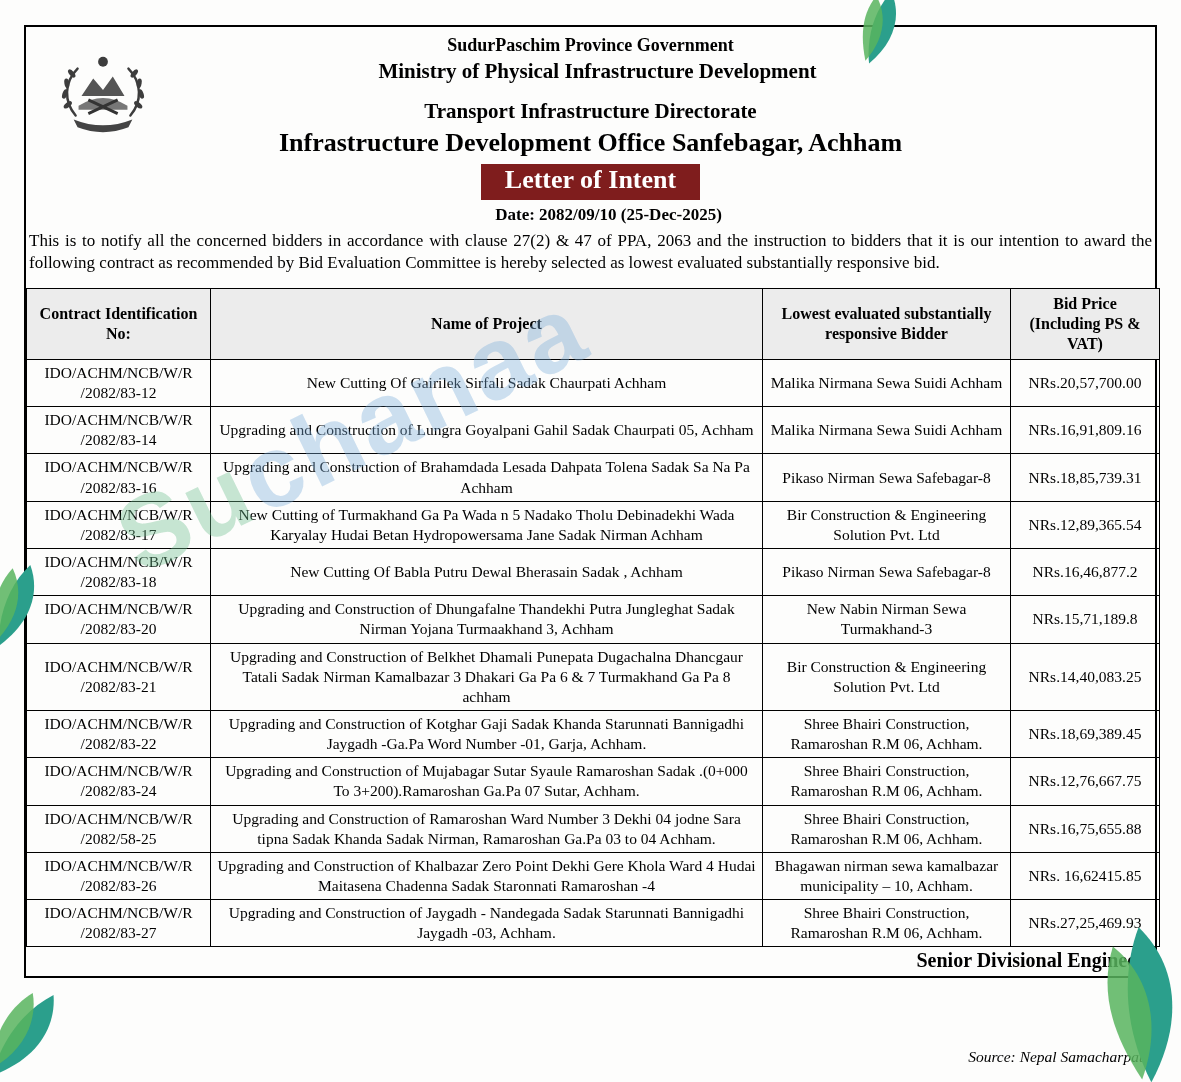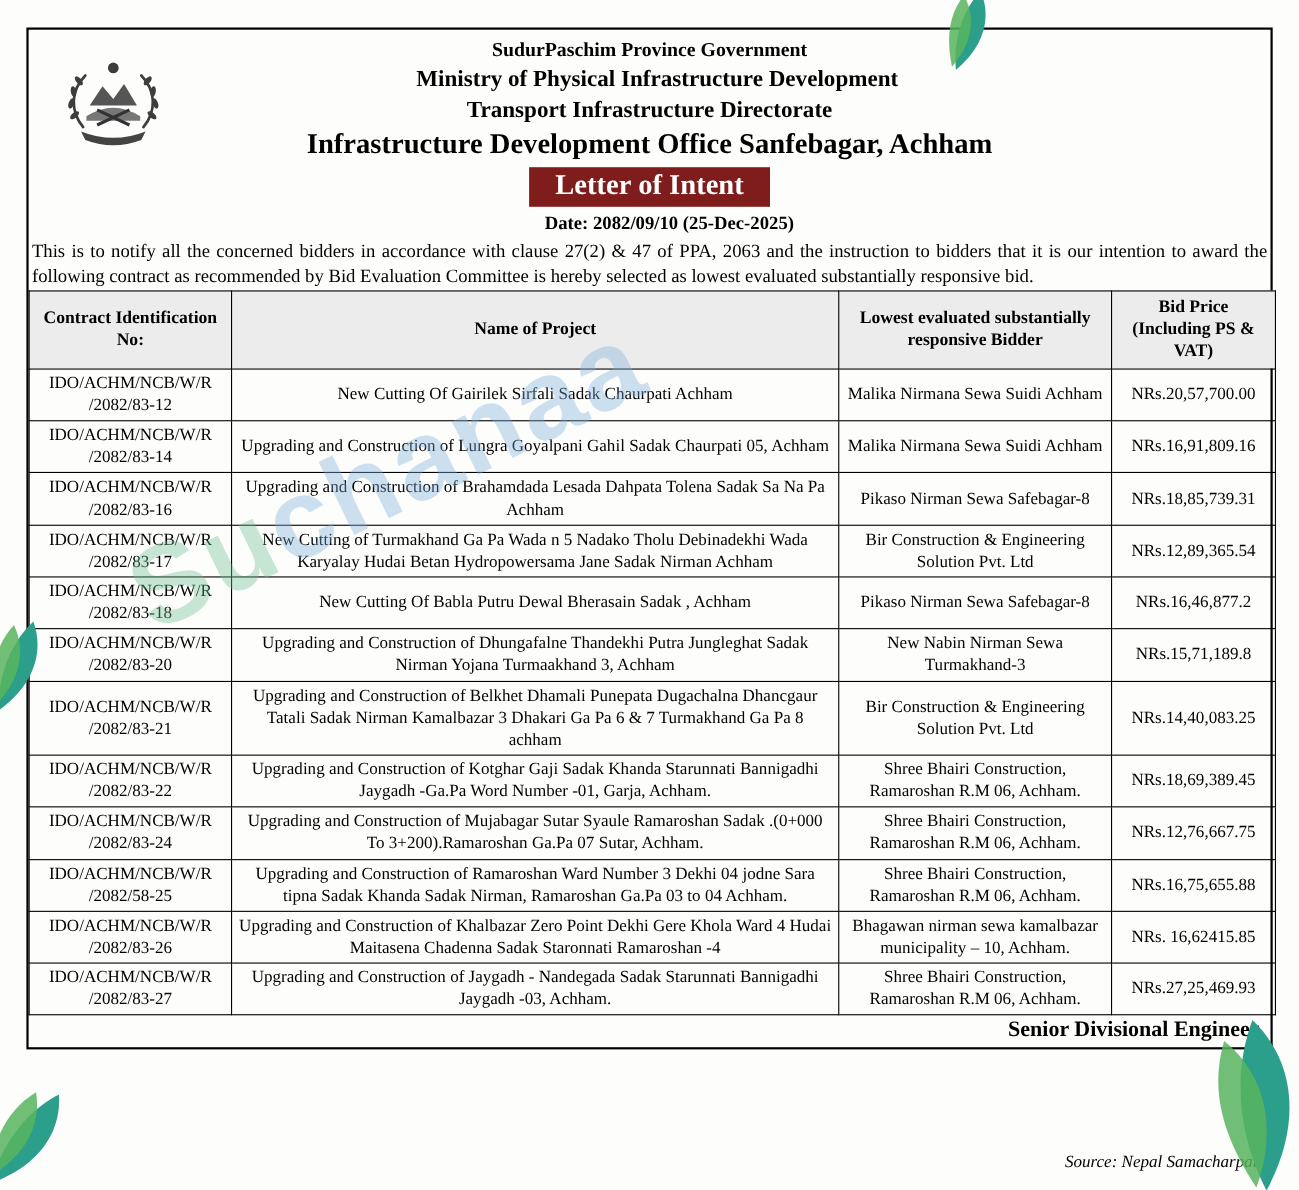--- a/index.html
+++ b/index.html
@@ -14,32 +14,32 @@
     position: absolute; left: 24px; top: 25px; width: 1133px;
     border: 2px solid #000; z-index: 1; background: transparent;
   }
 
   .doc-header { text-align: center; padding-top: 8px; position: relative; }
   .emblem { position: absolute; left: 28px; top: 24px; width: 98px; height: 88px; }
   .emblem svg { width: 100%; height: 100%; display: block; }
 
   .gov-line        { font-size: 18px; font-weight: bold; }
   .ministry-line   { font-size: 21px; font-weight: bold; margin-top: 3px; padding-left: 14px; }
-  .directorate-line{ font-size: 21px; font-weight: bold; margin-top: 3px; }
+  .directorate-line{ font-size: 21px; font-weight: bold; margin-top: 15px; }
   .office-line     { font-size: 26px; font-weight: bold; margin-top: 4px; }
   .banner-wrap     { margin-top: 6px; }
   .banner {
     display: inline-block; background: #7f1d1d; color: #fff;
     font-size: 26px; font-weight: bold; padding: 1px 24px 5px;
   }
   .date-line { font-size: 17px; font-weight: bold; margin-top: 5px; padding-left: 36px; }
 
   .notice {
     font-size: 17px; line-height: 1.32; text-align: justify;
-    margin: 0; padding: 5px 3px 1px;
+    margin: 0; padding: 5px 3px 13px;
   }
 
   table.contracts { width: 100%; border-collapse: collapse; table-layout: fixed; }
   .contracts col.c-id      { width: 184px; }
   .contracts col.c-project { width: 552px; }
   .contracts col.c-bidder  { width: 248px; }
   .contracts col.c-price   { width: 149px; }
   .contracts th, .contracts td { border: 1.5px solid #000; vertical-align: middle; }
   .contracts th {
     background: #ececec; font-weight: bold; font-size: 16px;

